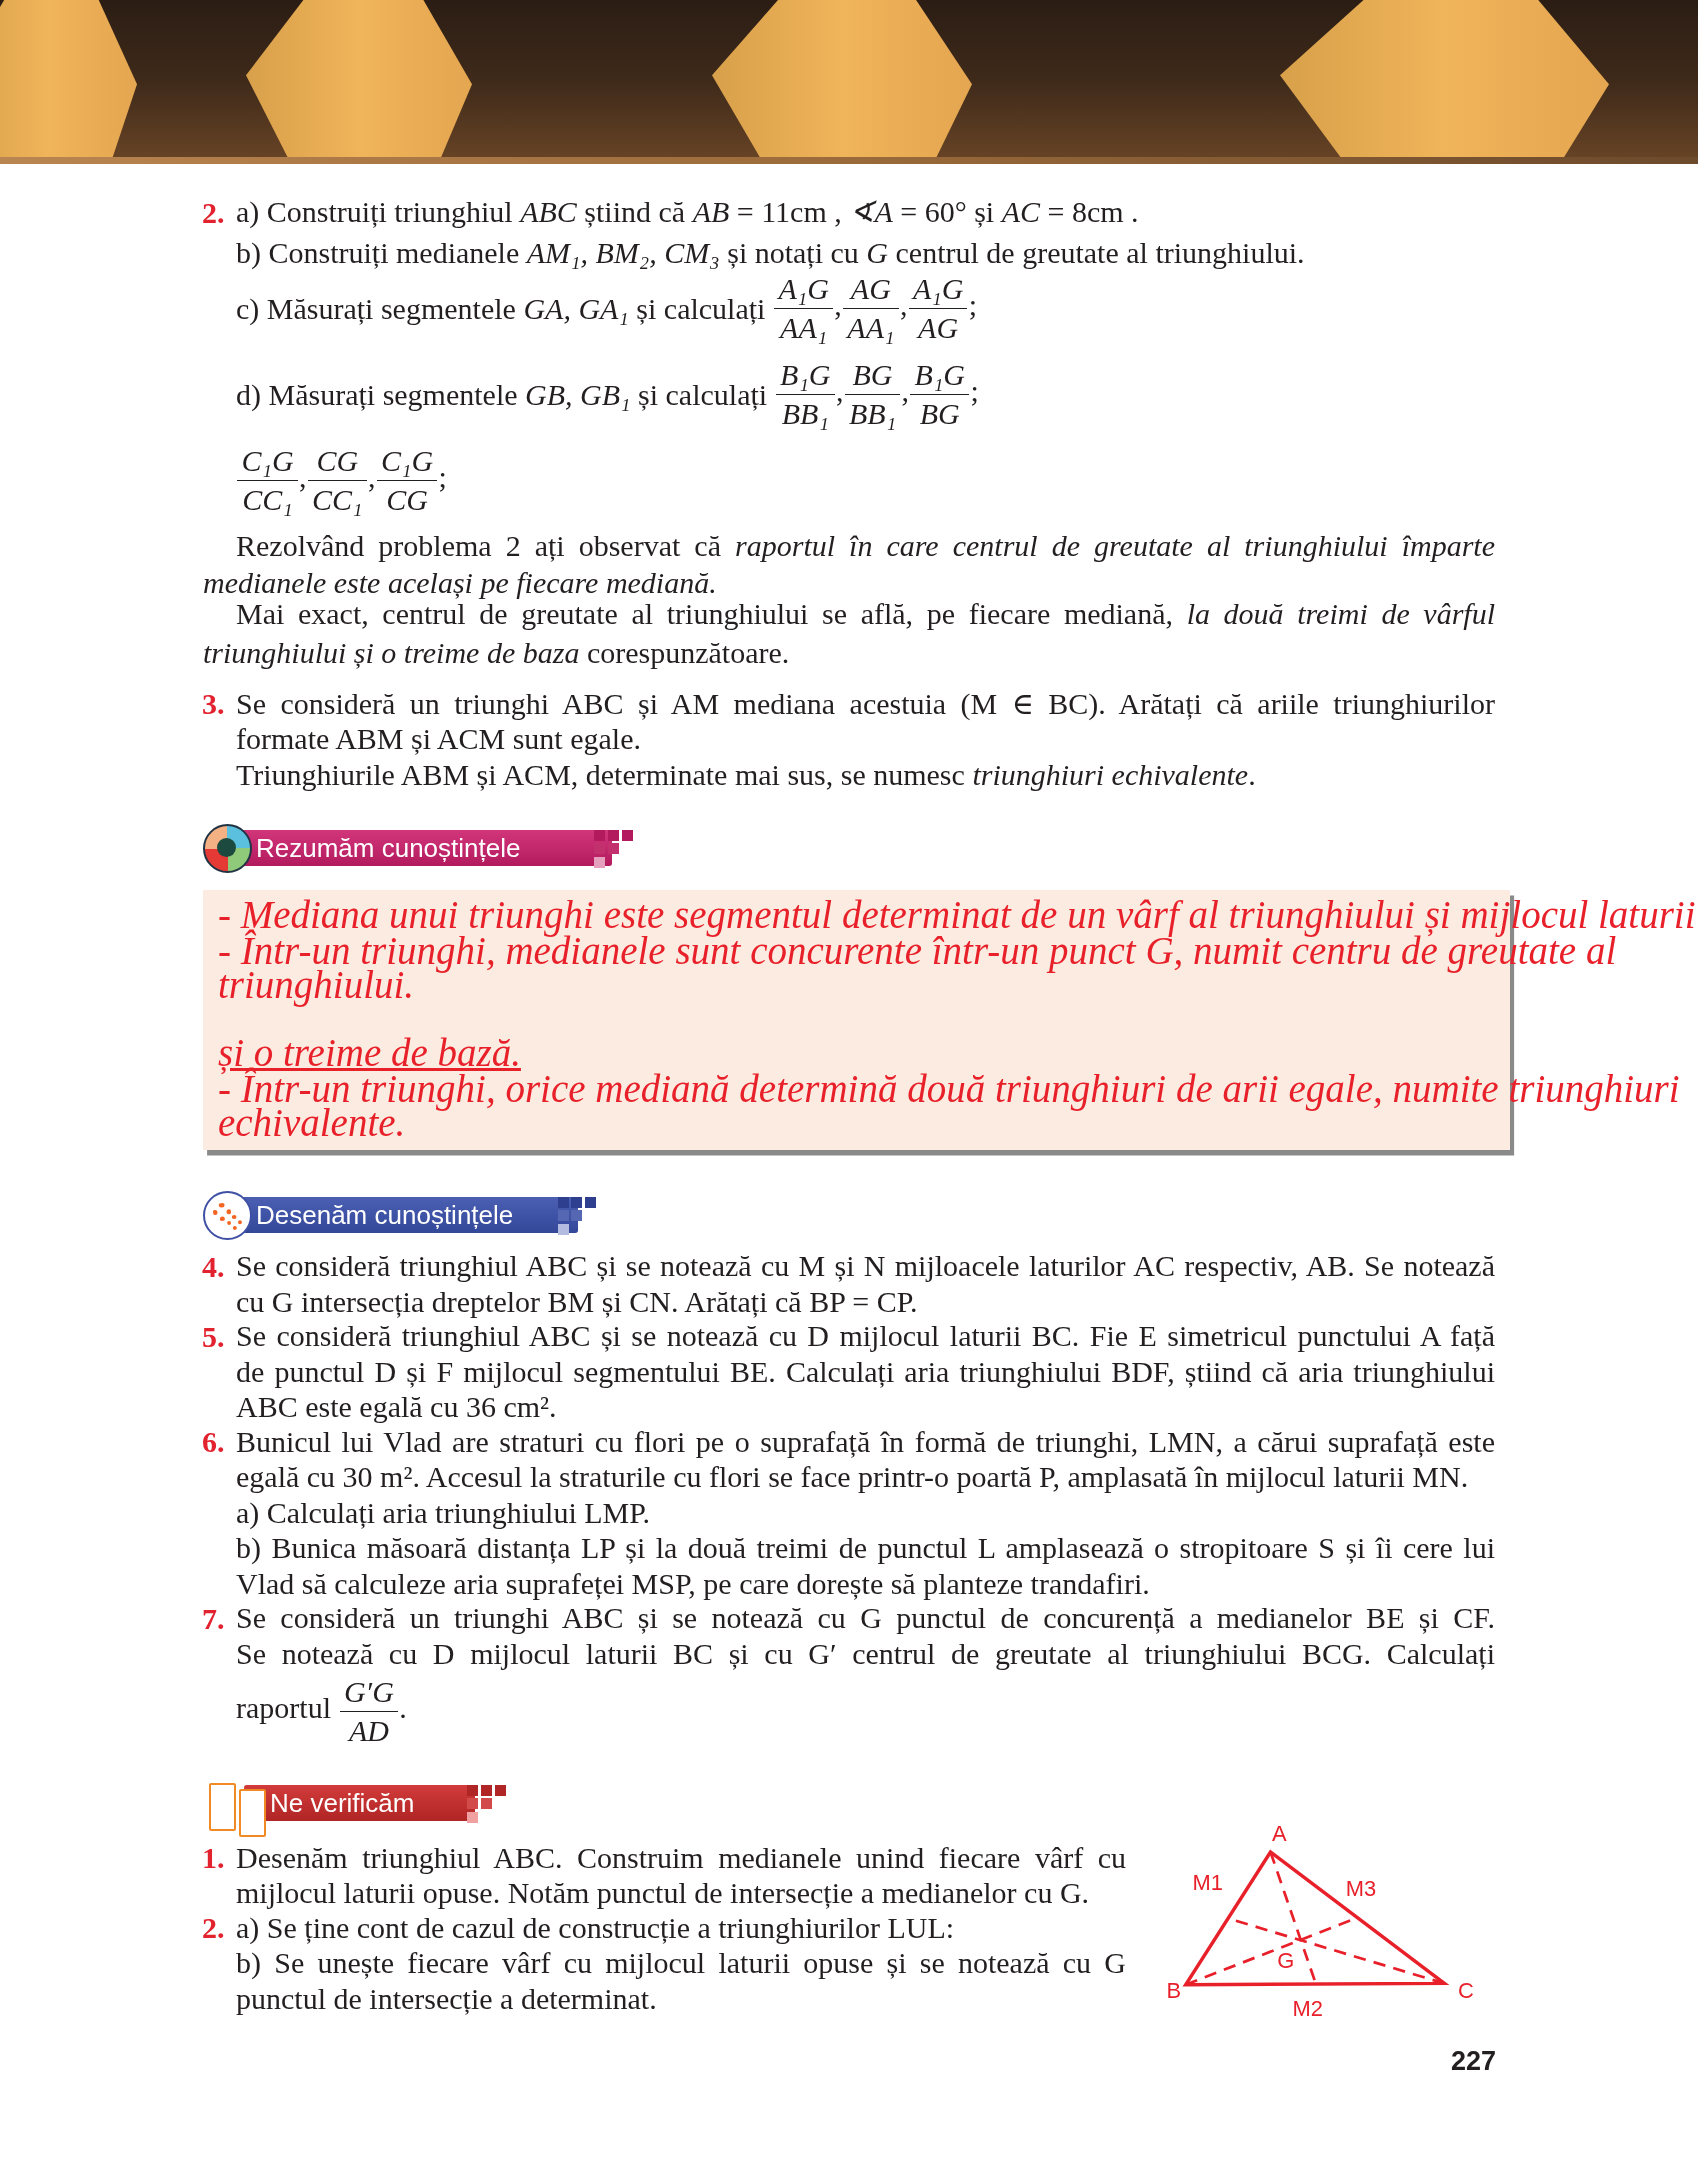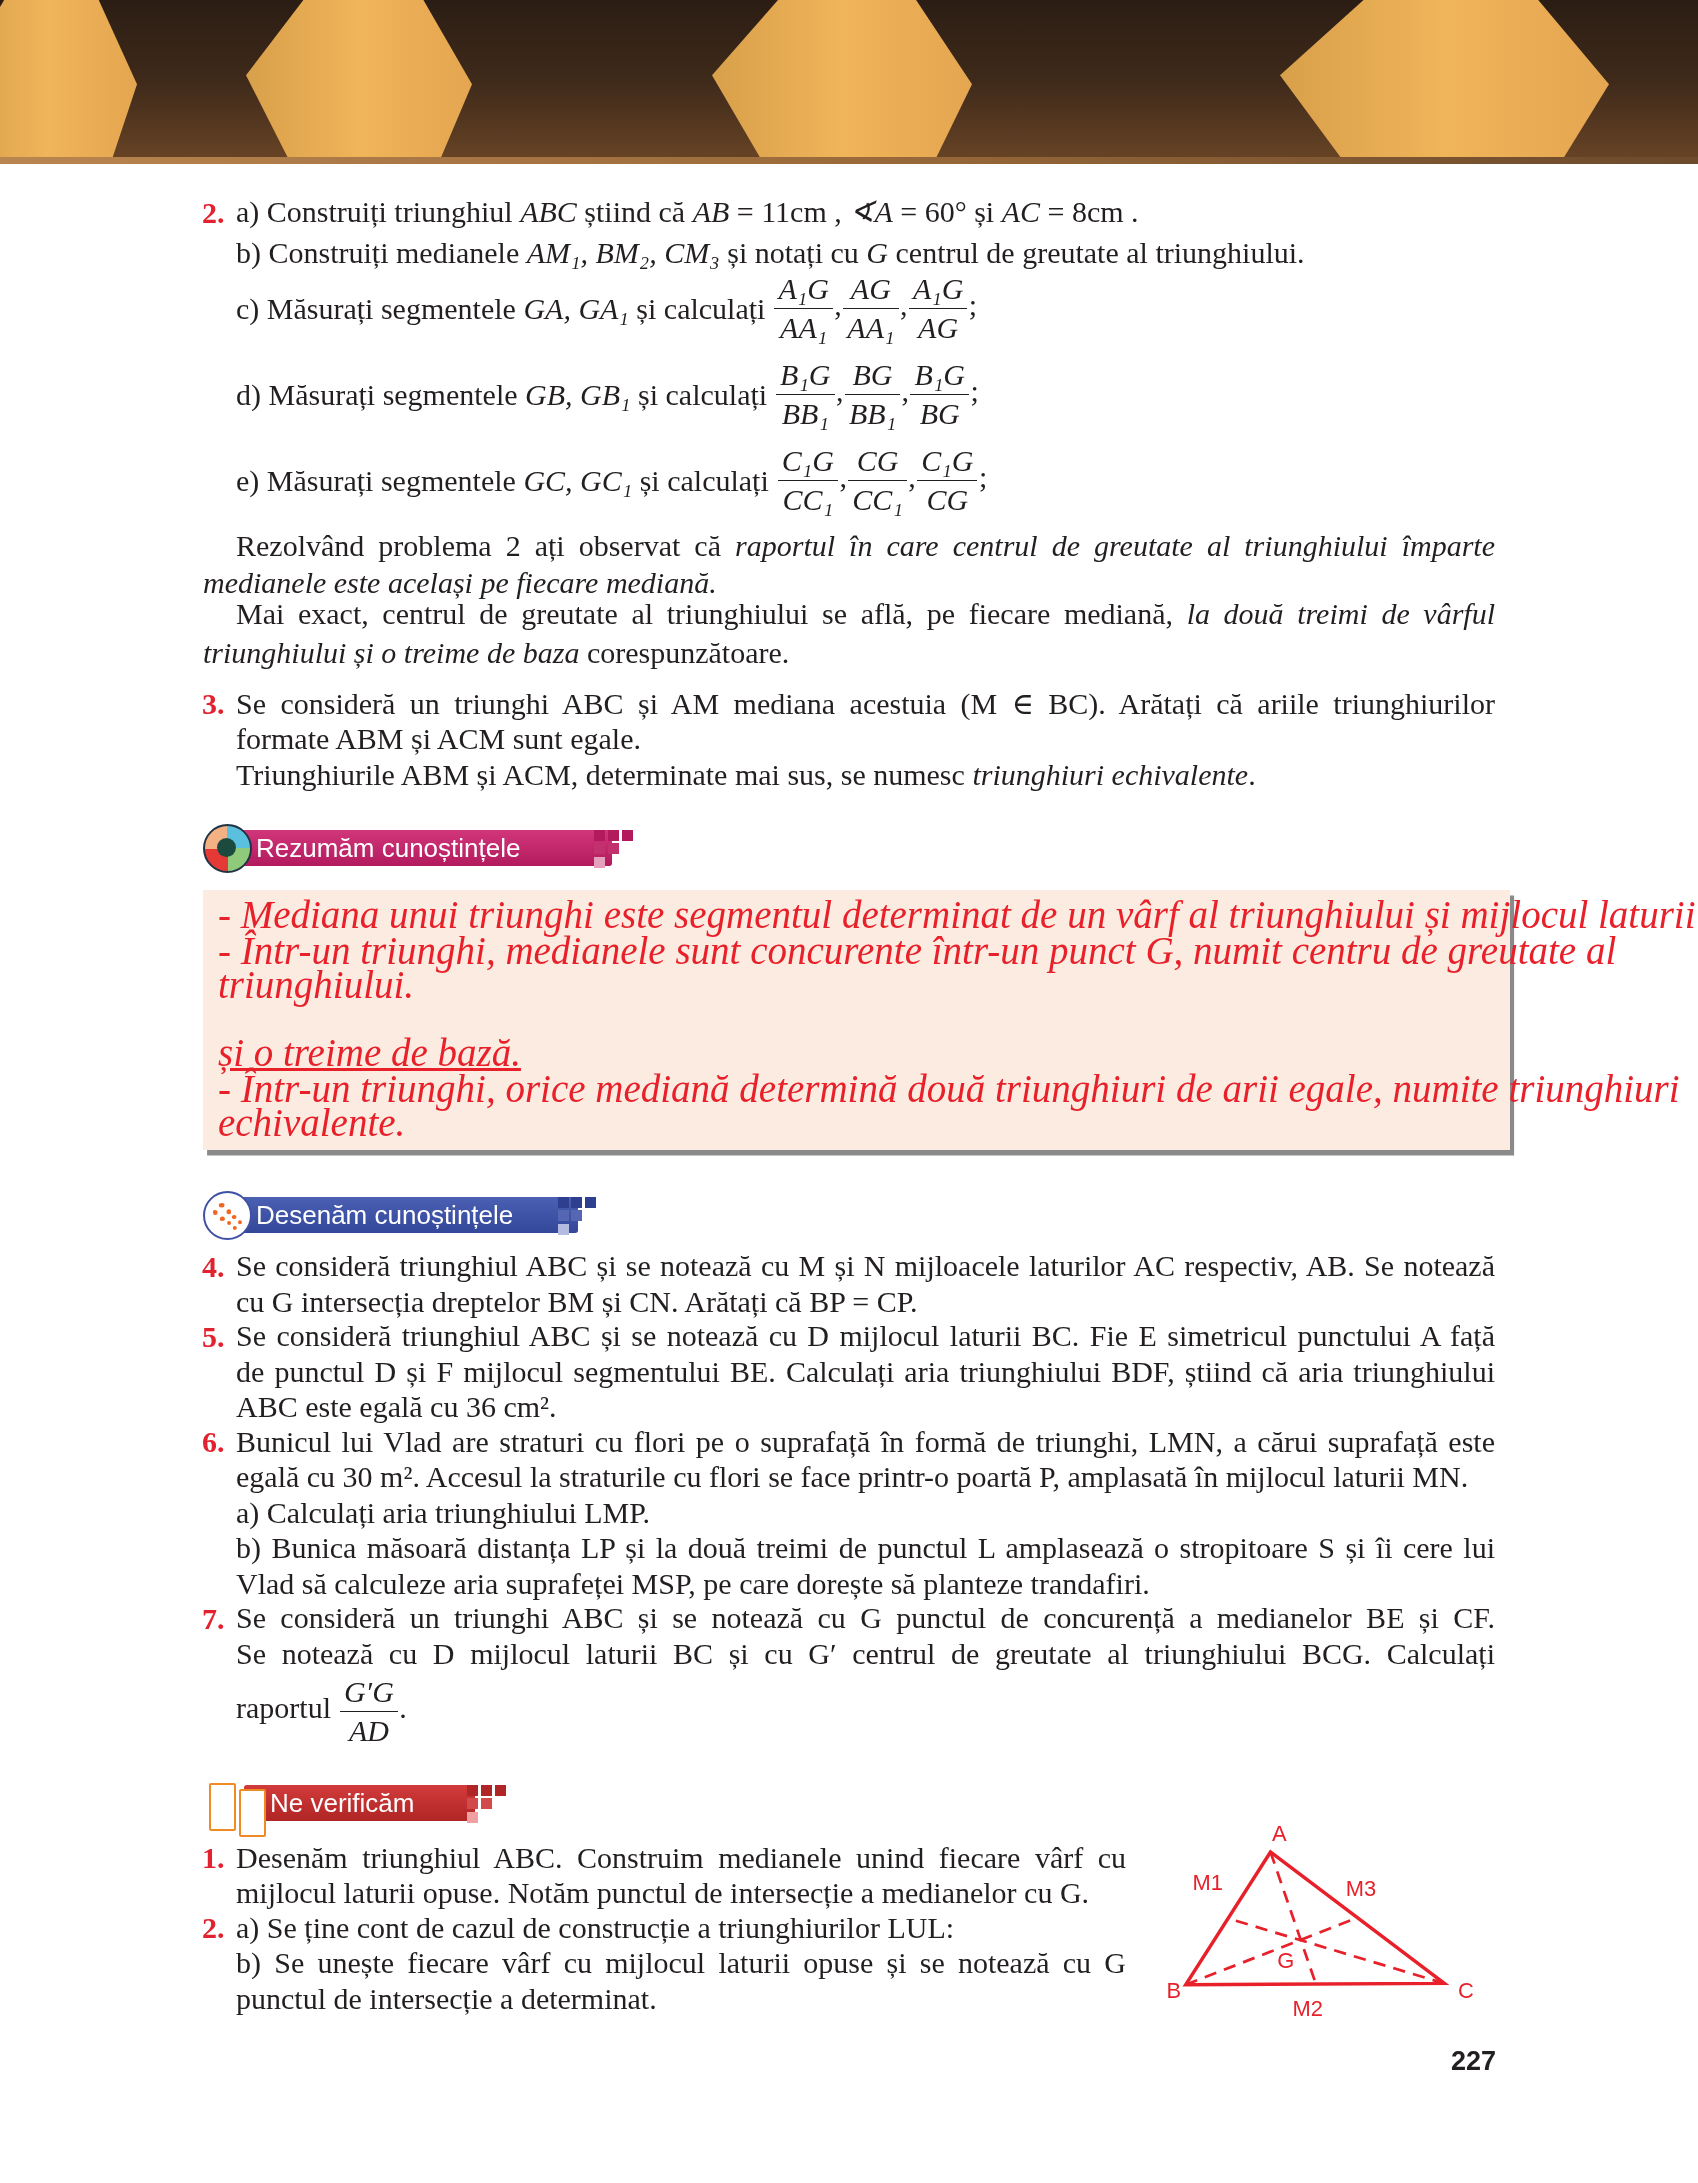--- a/index.html
+++ b/index.html
@@ -49,21 +49,20 @@
 
   <div class="line" style="top:270px;">
     <span style="display:inline-block;vertical-align:middle;"><span>c) Măsurați segmentele </span><span class="it">GA, GA₁</span><span> și calculați</span></span>
     <span class="frac"><span class="n">A₁G</span><span class="d">AA₁</span></span>,<span class="frac"><span class="n">AG</span><span class="d">AA₁</span></span>,<span class="frac"><span class="n">A₁G</span><span class="d">AG</span></span>;
   </div>
   <div class="line" style="top:356px;">
     <span style="display:inline-block;vertical-align:middle;"><span>d) Măsurați segmentele </span><span class="it">GB, GB₁</span><span> și calculați</span></span>
     <span class="frac"><span class="n">B₁G</span><span class="d">BB₁</span></span>,<span class="frac"><span class="n">BG</span><span class="d">BB₁</span></span>,<span class="frac"><span class="n">B₁G</span><span class="d">BG</span></span>;
   </div>
   <div class="line" style="top:442px;">
-    <span style="display:inline-block;vertical-align:middle;"><span>e) Măsurați segmentele </span><span class="it">GC, GC₁</span><span> și calculați</span></span>
     <span class="frac"><span class="n">C₁G</span><span class="d">CC₁</span></span>,<span class="frac"><span class="n">CG</span><span class="d">CC₁</span></span>,<span class="frac"><span class="n">C₁G</span><span class="d">CG</span></span>;
   </div>
 
   <div class="line just" style="left:236px;width:1259px;top:528px;">
     <span>Rezolvând problema 2 ați observat că </span><span class="it">raportul în care centrul de greutate al triunghiului împarte</span>
   </div>
   <div class="line it" style="left:203px;top:565px;">medianele este același pe fiecare mediană.</div>
   <div class="line just" style="left:236px;width:1259px;top:596px;">
     <span>Mai exact, centrul de greutate al triunghiului se află, pe fiecare mediană, </span><span class="it">la două treimi de vârful</span>
   </div>

